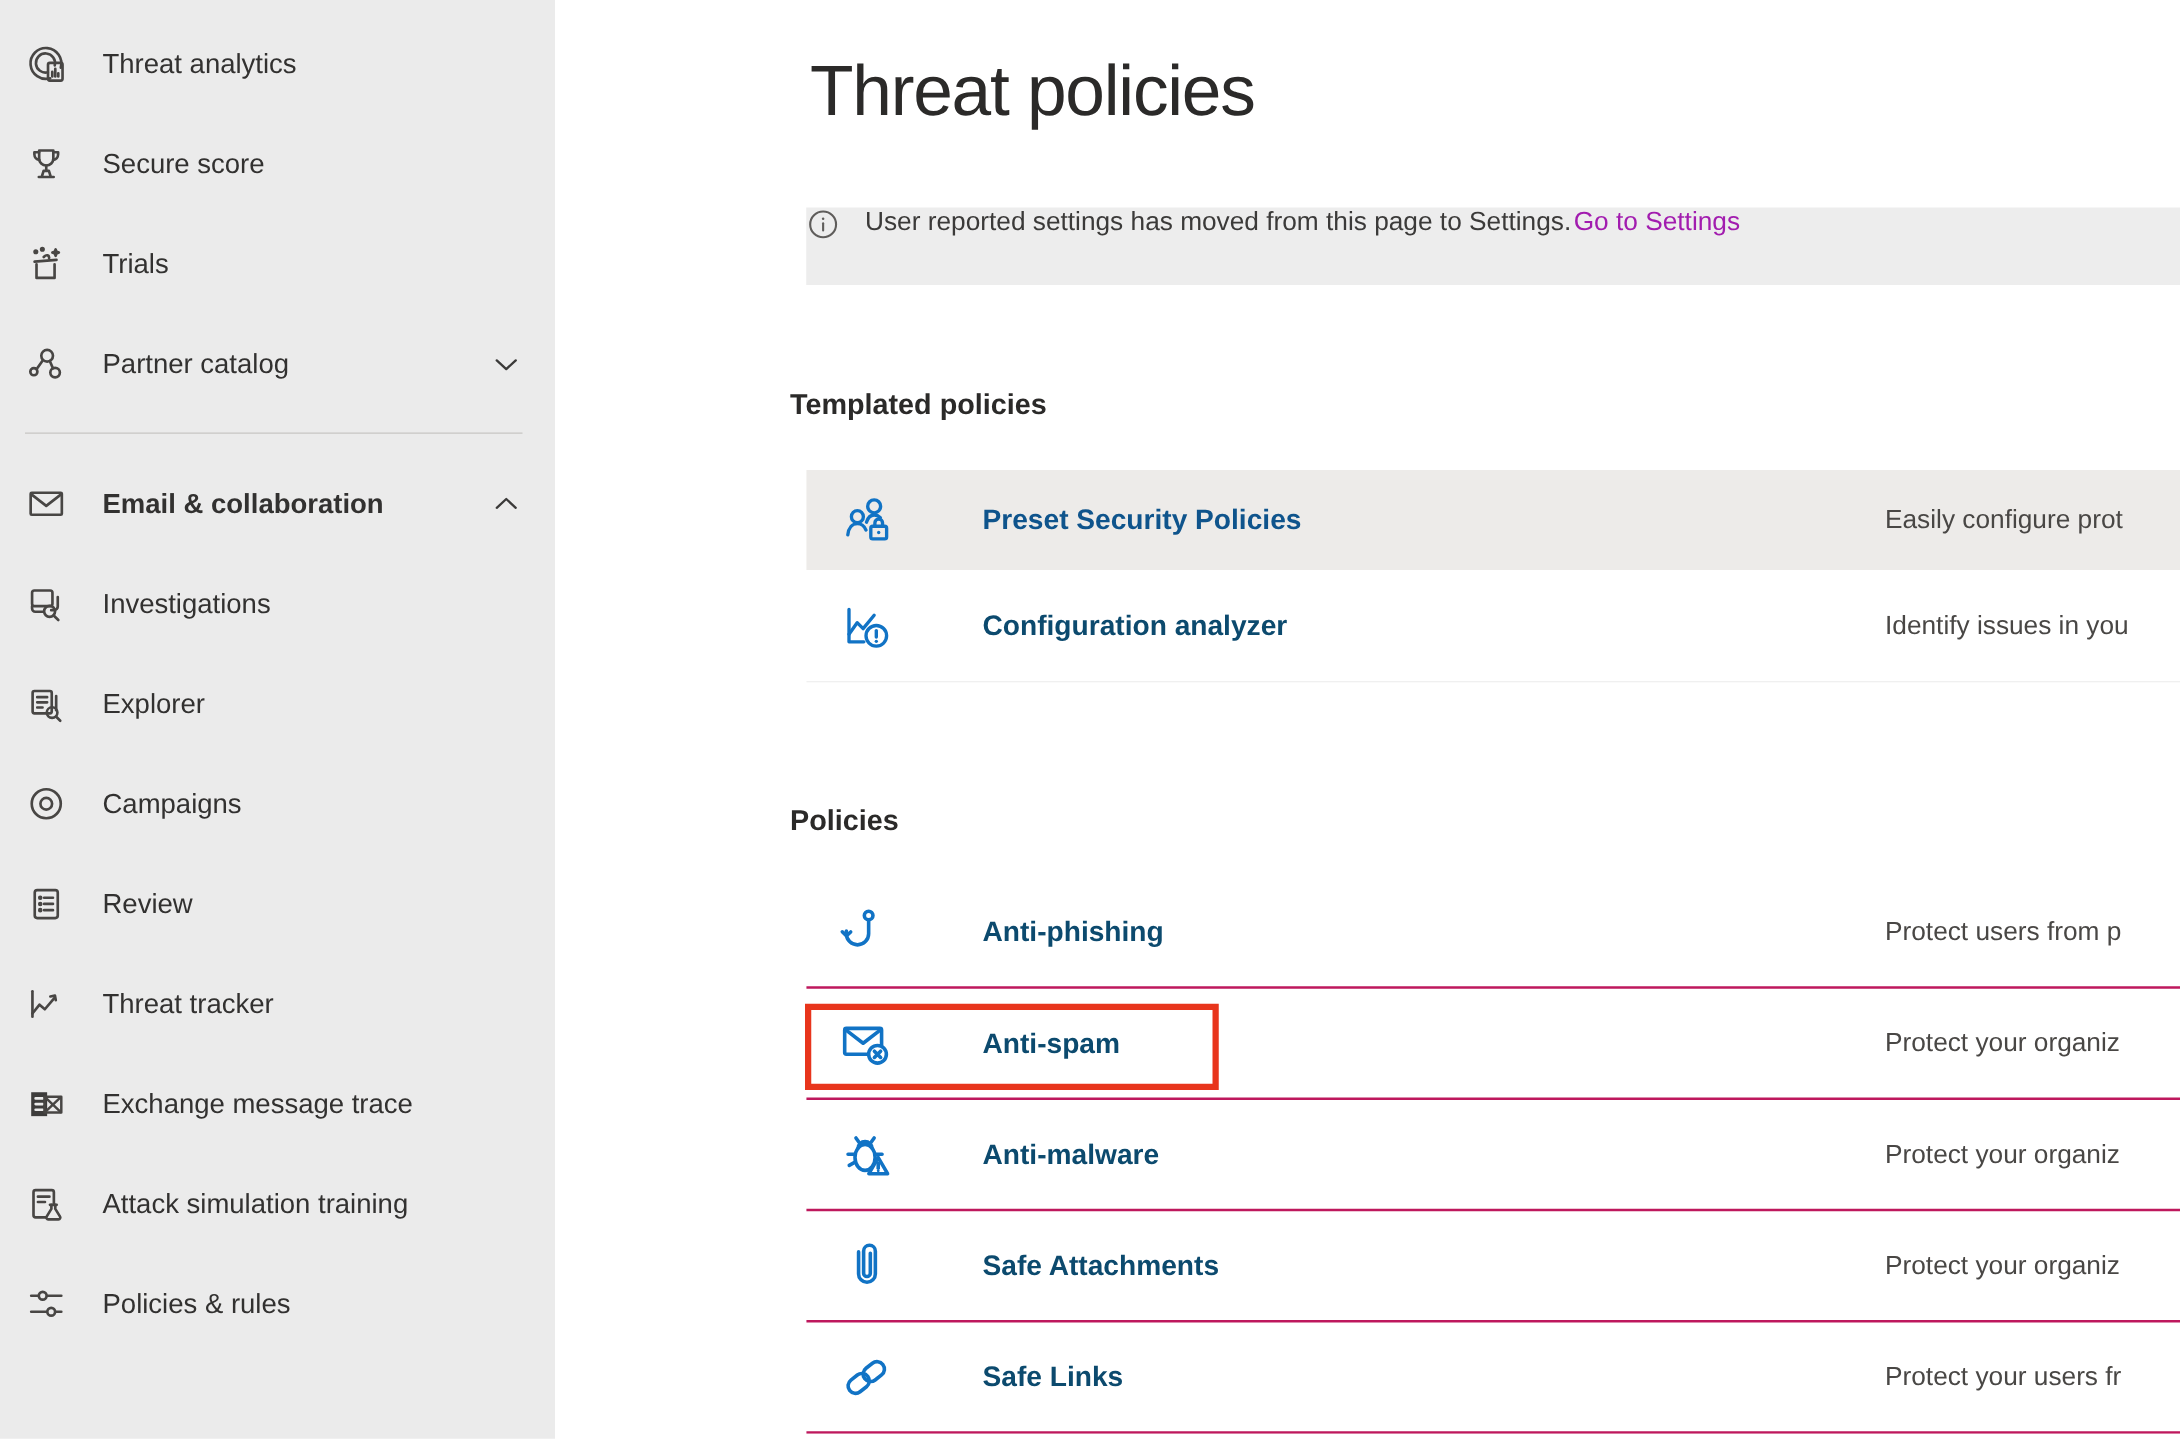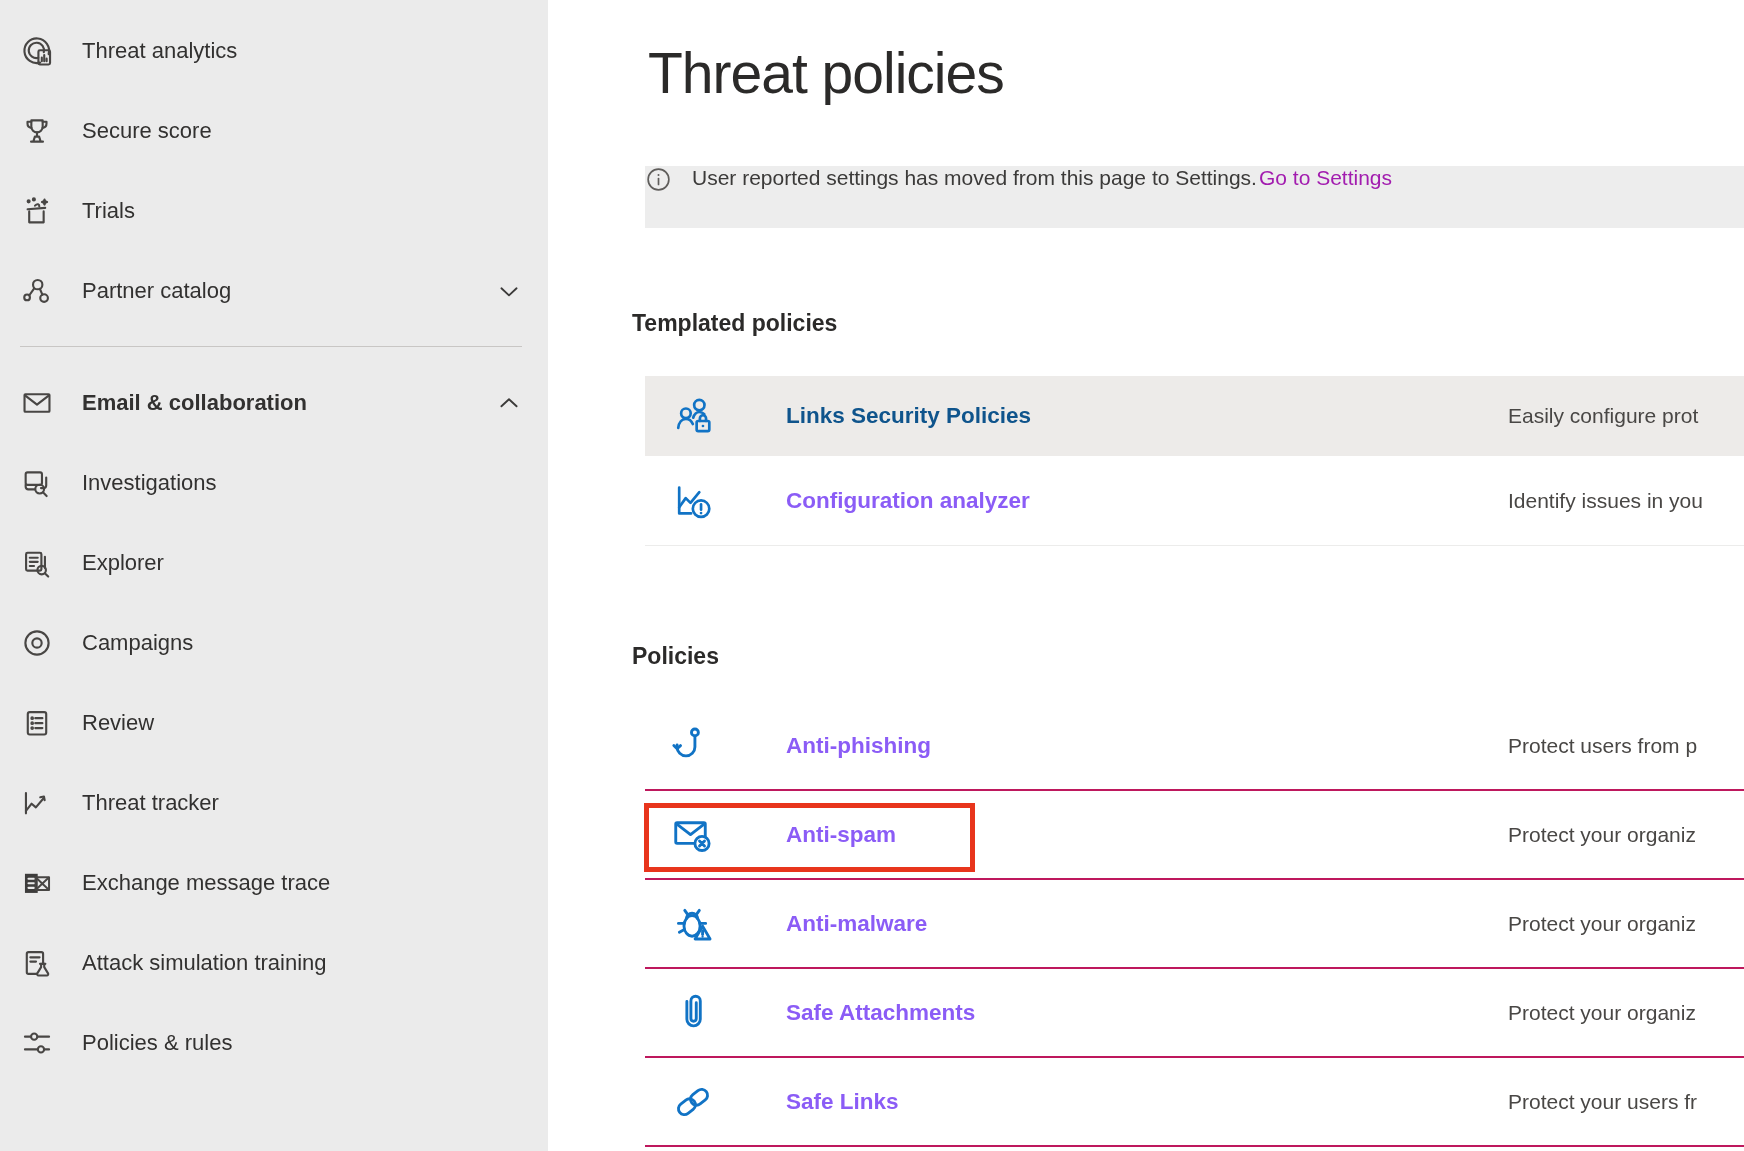--- a/index.html
+++ b/index.html
@@ -2,21 +2,21 @@
 <html><head>
 <meta charset="utf-8">
 <style>
   html,body{margin:0;padding:0;}
   body{
     width:1744px;height:1151px;overflow:hidden;position:relative;
     font-family:"Liberation Sans","DejaVu Sans",sans-serif;
     background:#ffffff;color:#323130;
   }
   
-  .sidebar{position:absolute;left:0;top:0;width:548px;height:1151px;background:#ebebeb;padding-top:11px;box-sizing:border-box;}
+  .sidebar{position:absolute;left:0;top:0;width:444px;height:1151px;background:#ebebeb;padding-top:11px;box-sizing:border-box;}
   .nav-item{height:80px;display:flex;align-items:center;padding:0 26px 0 20px;gap:28px;cursor:pointer;}
   .nav-item .nicon{width:34px;height:34px;flex:none;color:#484644;display:flex;align-items:center;justify-content:center;}
   .nav-item .nicon svg{width:34px;height:34px;}
   .nav-item .nlabel{font-size:22px;color:#323130;white-space:nowrap;}
   .nav-item.section-head .nlabel{font-weight:700;}
   .nav-item .chev{margin-left:auto;width:26px;height:26px;color:#3b3a39;flex:none;}
   .nav-item .chev svg{width:26px;height:26px;}
   .side-divider{height:1px;background:#c8c6c4;margin:15px 26px 16px 20px;}
   
   .main{position:absolute;left:548px;top:0;right:0;bottom:0;background:#ffffff;overflow:hidden;}
@@ -31,21 +31,21 @@
   .plist{position:absolute;left:97px;right:0;overflow:hidden;}
   .plist.l1{top:376px;}
   .plist.l2{top:702px;}
   .prow{position:relative;display:flex;align-items:center;cursor:pointer;}
   .prow.h80{height:80px;}
   .prow.h89{height:89px;border-bottom:1px solid #ececeb;}
   .prow.h87{height:87px;border-bottom:2px solid #be185d;}
   .prow.gray{background:#edebe9;}
   .prow .picon{width:46px;height:46px;margin-left:25px;flex:none;color:#1173c5;display:flex;align-items:center;justify-content:center;}
   .prow .picon svg{width:46px;height:46px;}
-  .prow .plabel{margin-left:70px;font-size:22.5px;font-weight:600;color:#8b5cf6;white-space:nowrap;}
+  .prow .plabel{margin-left:70px;font-size:22.5px;font-weight:600;color:#0c4a6e;white-space:nowrap;}
   .prow .plabel.bluelink{color:#0f548c;}
   .prow .pdesc{position:absolute;left:863px;top:50%;transform:translateY(-50%);font-size:21px;color:#494745;white-space:nowrap;}
   .red-box{position:absolute;left:96px;top:803px;width:331px;height:69px;border:5px solid #e8351c;box-sizing:border-box;pointer-events:none;}
   svg{display:block;}
 </style>
 </head>
 <body>
 
 <nav class="sidebar">
 
@@ -243,21 +243,21 @@
         <svg viewBox="0 0 24 24" fill="none" stroke="currentColor" stroke-width="1.4" stroke-linecap="round" stroke-linejoin="round">
           <circle cx="15.3" cy="6.3" r="2.7"></circle>
           <path d="M12.1 12.9c.6-1.9 1.8-3 3.2-3 1 0 1.9.4 2.6 1.1"></path>
           <circle cx="8.3" cy="10.6" r="2.5"></circle>
           <path d="M4.3 18.2c.3-2.9 1.9-4.7 4-4.7 1.6 0 2.9 1 3.6 2.7"></path>
           <rect x="13.9" y="14.6" width="6.6" height="5.3" rx="0.8"></rect>
           <path d="M15.6 14.6v-1.4a1.6 1.6 0 0 1 3.2 0v1.4"></path>
           <circle cx="17.2" cy="17.2" r="0.7" fill="currentColor" stroke="none"></circle>
         </svg>
       </span>
-      <span class="plabel bluelink">Links Security Policies</span>
+      <span class="plabel bluelink">Preset Security Policies</span>
       <span class="pdesc">Easily configure prot</span>
     </div>
 
     <div class="prow h89">
       <span class="picon">
         <svg viewBox="0 0 24 24" fill="none" stroke="currentColor" stroke-width="1.4" stroke-linecap="round" stroke-linejoin="round">
           <path d="M4.8 5v13.5h6.2"></path>
           <path d="M4.8 15.3l3.4-4.8 2.5 2.5 4.6-5.6"></path>
           <circle cx="16.2" cy="16" r="4.3"></circle>
           <path d="M16.2 13.8v2.7"></path>

